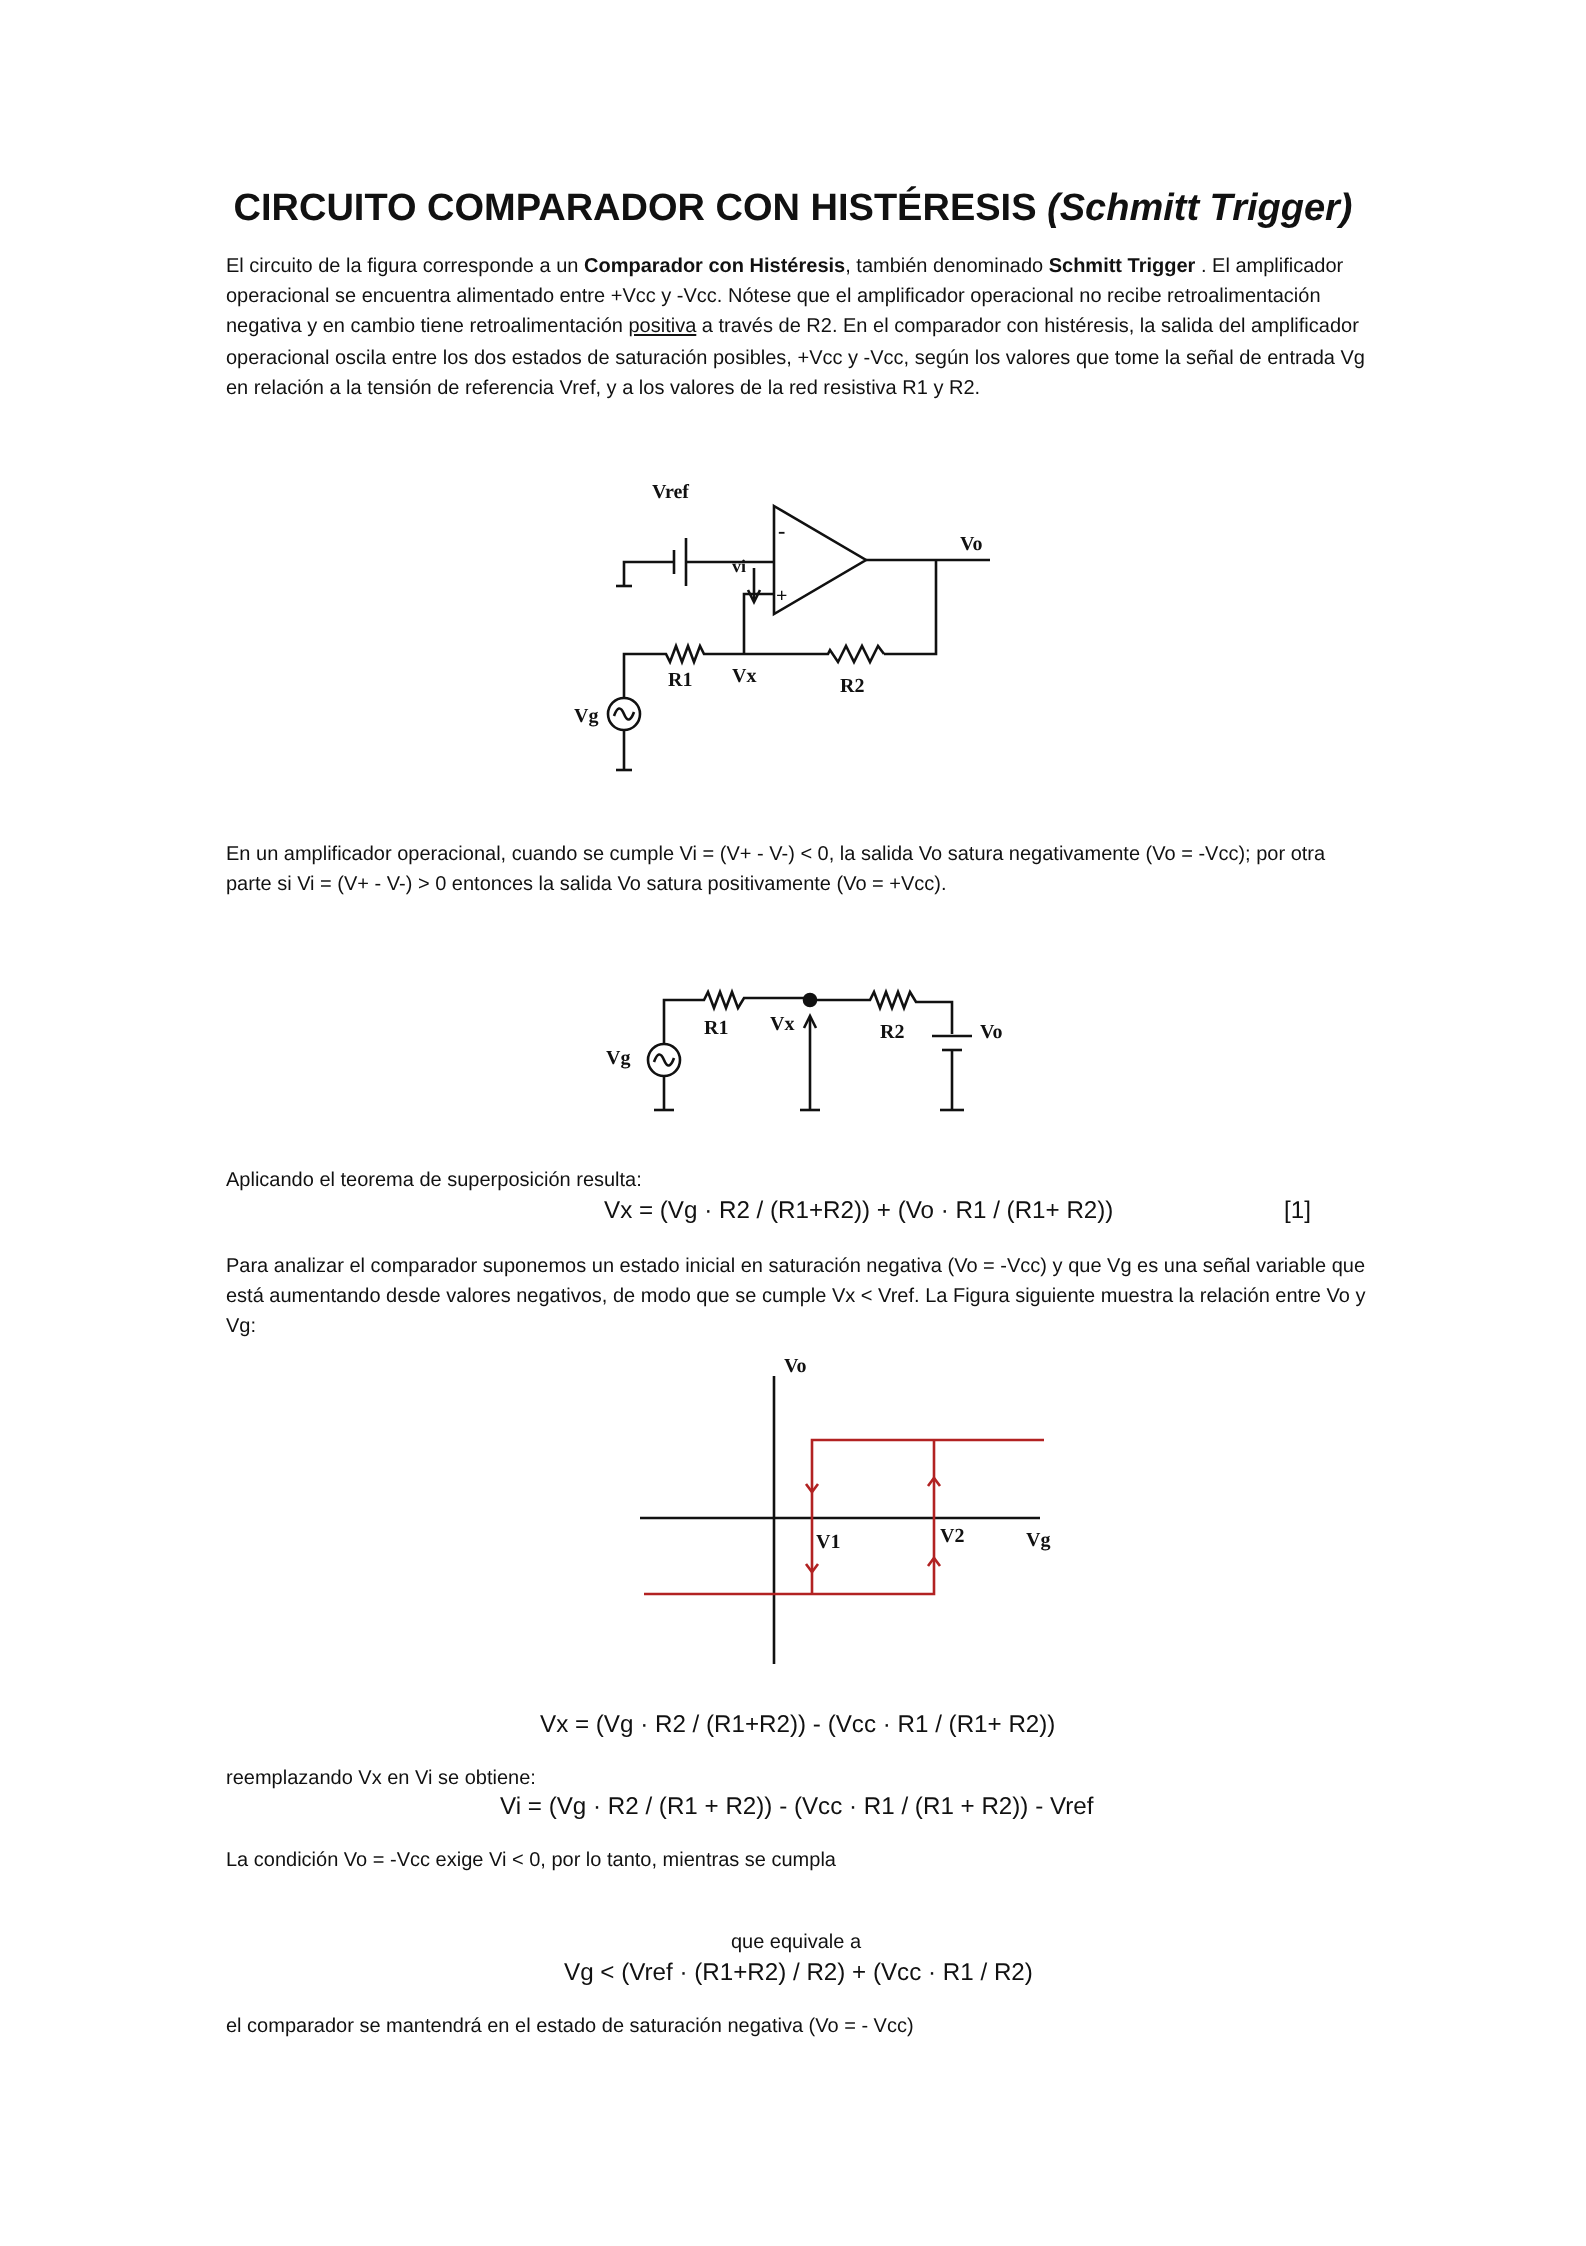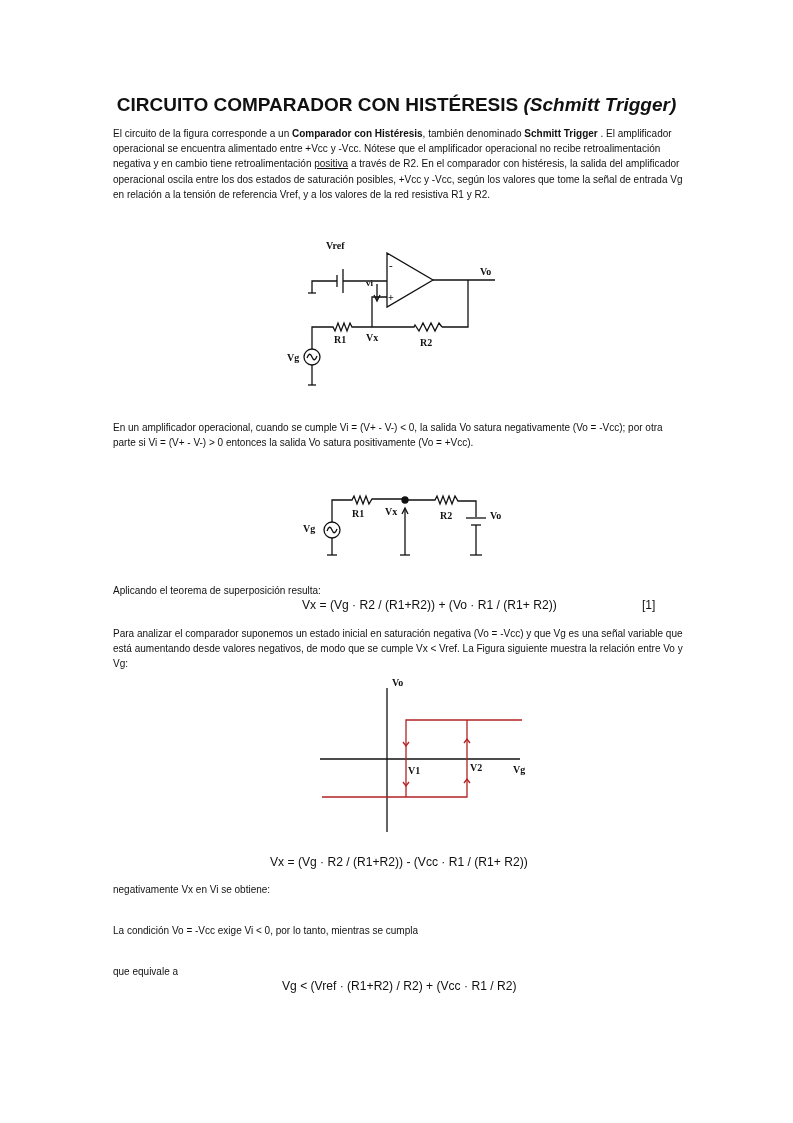--- a/index.html
+++ b/index.html
@@ -115,21 +115,23 @@
       <path d="M154 113 L157 109 L160 113"></path>
     </g>
     <text x="82" y="16" font-size="10">Vo</text>
     <text x="203" y="103" font-size="10">Vg</text>
     <text x="98" y="104" font-size="10">V1</text>
     <text x="160" y="101" font-size="10">V2</text>
   </svg>
 
   <div class="eq" style="left:270px; top:855px;">Vx = (Vg · R2 / (R1+R2)) - (Vcc · R1 / (R1+ R2))</div>
 
-  <div class="para" style="top:882px;"> negativamente Vx en Vi se obtiene:</div>
+  <div class="para" style="top:882px;"> reemplazando Vx en Vi se obtiene:</div>
+  <div class="eq" style="left:250px; top:896px;">Vi = (Vg · R2 / (R1 + R2)) - (Vcc · R1 / (R1 + R2)) - Vref</div>
 
   <div class="para" style="top:923px;">La condición Vo = -Vcc exige Vi &lt; 0, por lo tanto, mientras se cumpla</div>
 
-  <div class="para" style="top:964px;">que equivale a</div>
+  <div class="para" style="top:964px;text-align:center;">que equivale a</div>
   <div class="eq" style="left:282px; top:979px;">Vg &lt; (Vref · (R1+R2) / R2) + (Vcc · R1 / R2)</div>
 
+  <div class="para" style="top:1006px;">el comparador se mantendrá en el estado de saturación negativa (Vo = - Vcc)</div>
 
 </div>
 
 </body></html>

